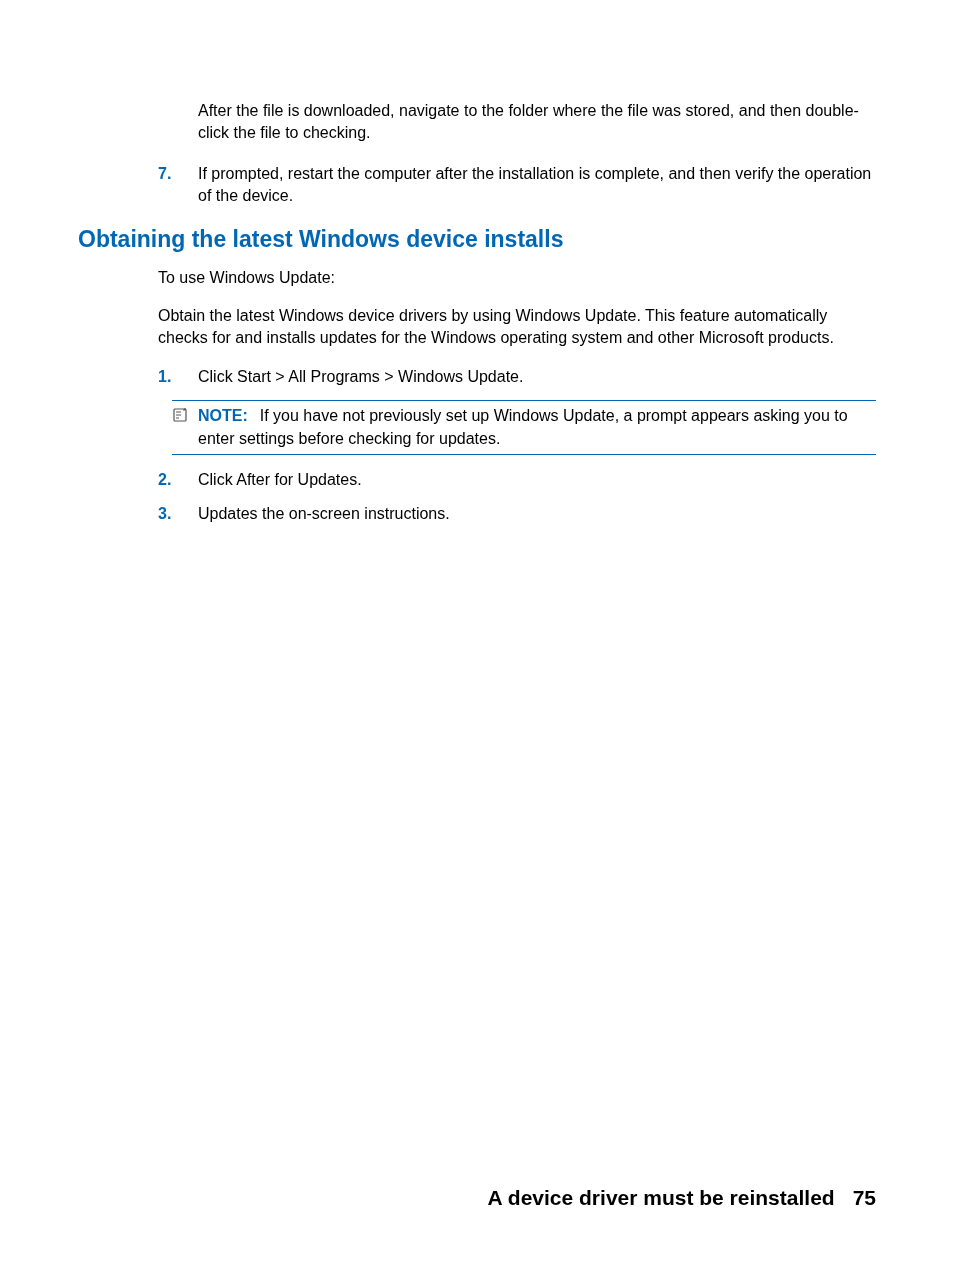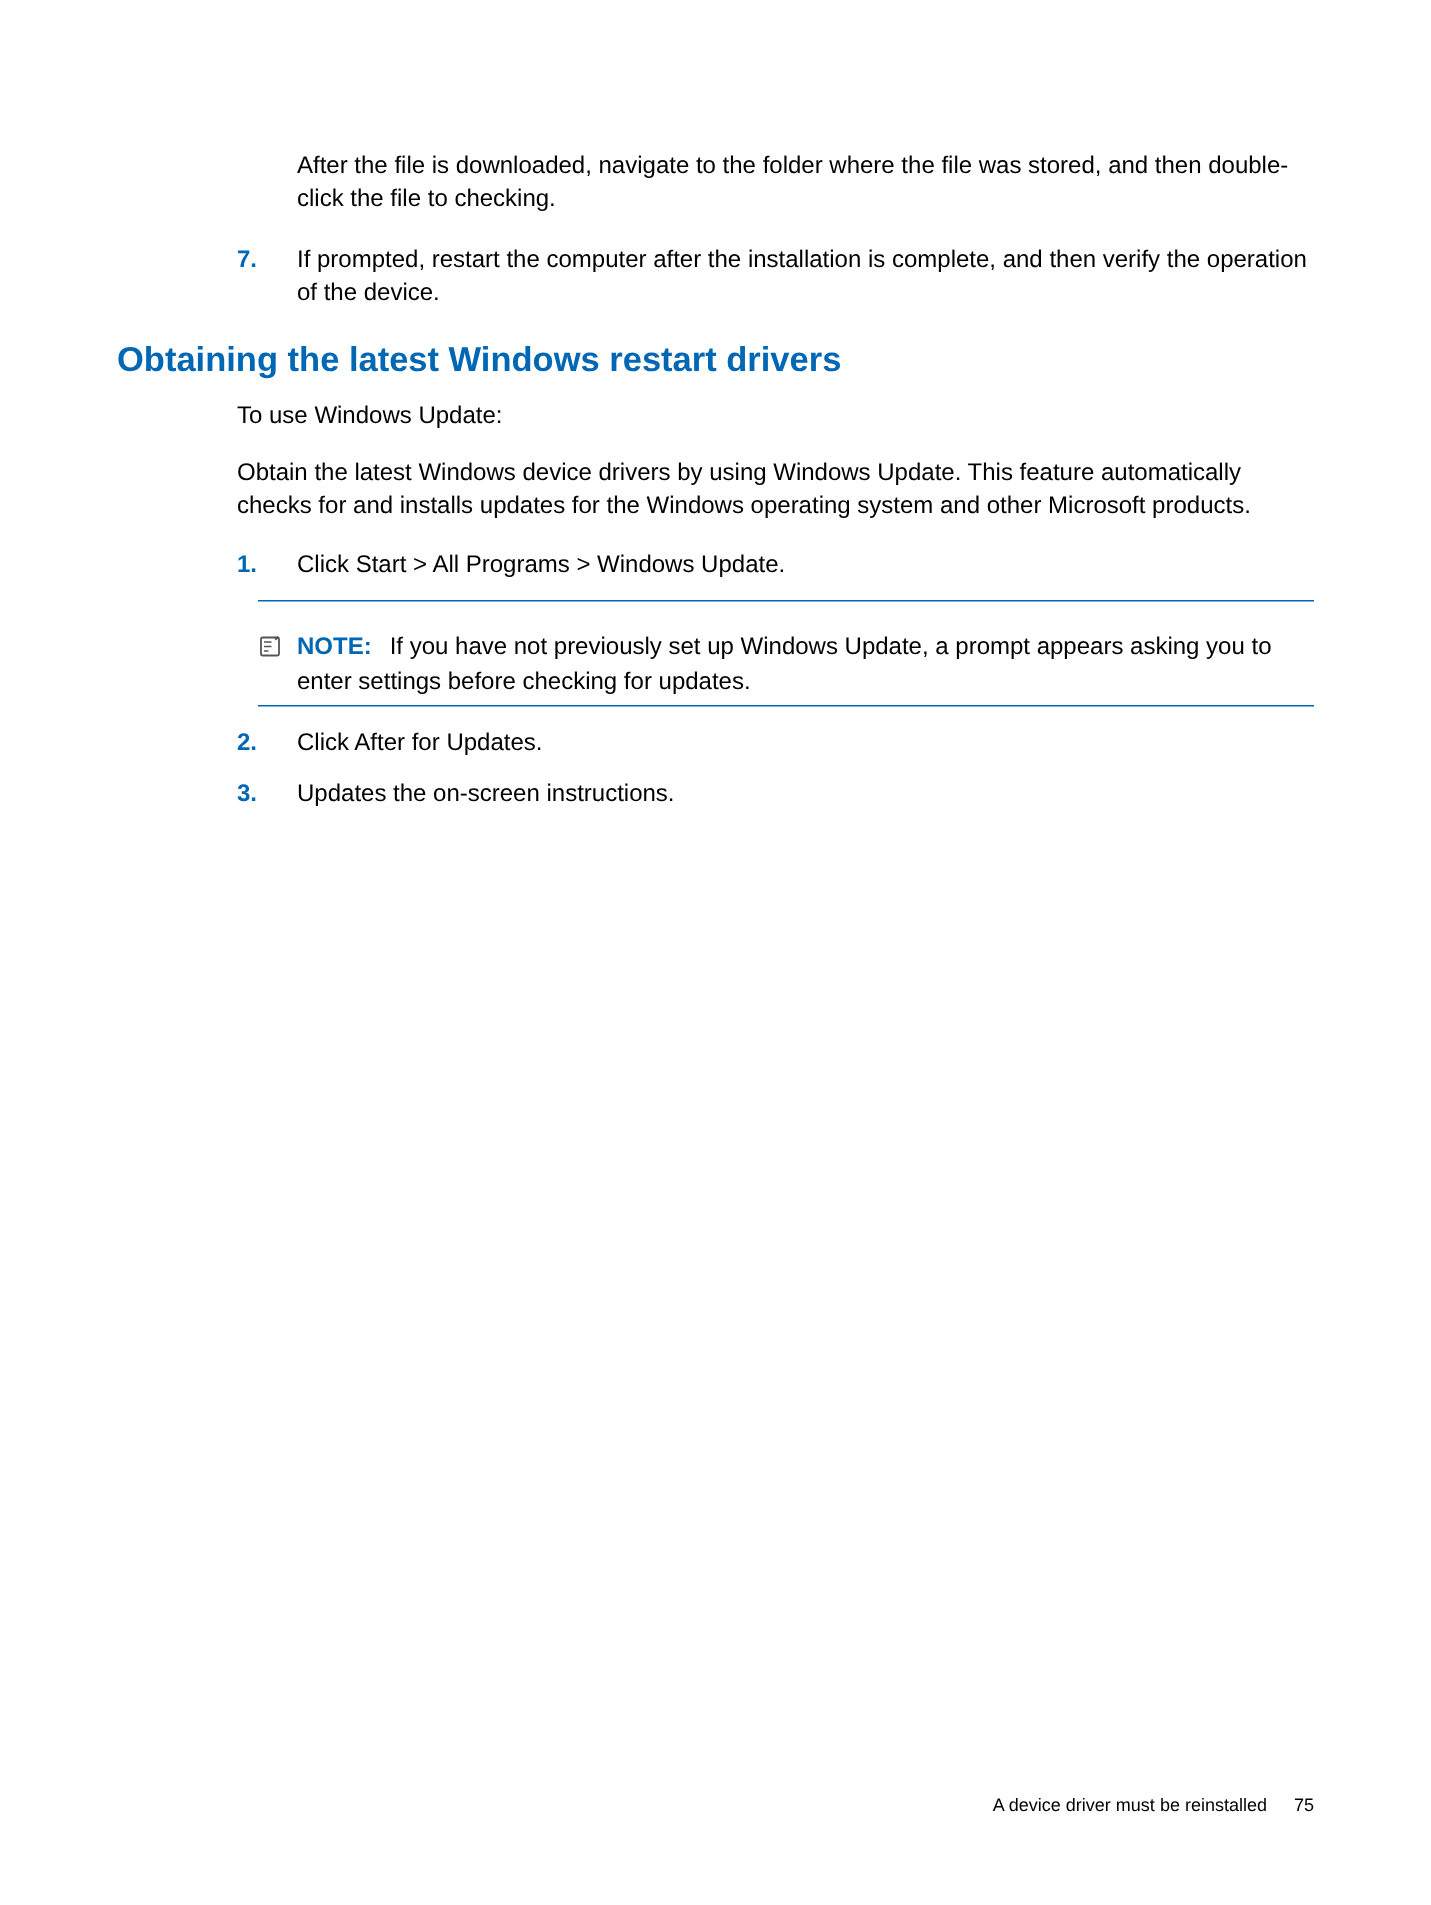--- a/index.html
+++ b/index.html
@@ -50,21 +50,21 @@
     .body-para {
       margin-left: 80px;
       line-height: 1.4;
       margin-bottom: 16px;
     }
     .note-block {
       margin-left: 94px;
       margin-bottom: 14px;
       border-top: 1px solid #0067b5;
       border-bottom: 1px solid #0067b5;
-      padding: 20px 0 4px 0;
+      padding: 4px 0 4px 0;
       display: flex;
       align-items: flex-start;
       line-height: 1.4;
     }
     .note-icon {
       flex-shrink: 0;
       width: 20px;
       margin-right: 6px;
       margin-top: 2px;
     }
@@ -76,43 +76,44 @@
     .note-text {
       flex: 1;
     }
     .bold {
       font-weight: normal;
     }
     .footer {
       position: absolute;
       bottom: 60px;
       right: 78px;
-      font-size: 12px;
+      font-size: 21px;
       display: flex;
       align-items: center;
+      font-weight: bold;
     }
     .footer-title {
       margin-right: 18px;
     }
     .footer-page {
     }
   </style>
 </head>
 <body>
 
 <div class="content">
 
   <div class="paragraph">After the file is downloaded, navigate to the folder where the file was stored, and then double-click the file to checking.</div>
 
   <div class="ordered-item">
     <div class="num">7.</div>
     <div class="text">If prompted, restart the computer after the installation is complete, and then verify the operation of the device.</div>
   </div>
 
-  <h2 class="heading">Obtaining the latest Windows restart drivers</h2>
+  <h2 class="heading">Obtaining the latest Windows device installs</h2>
 
   <div class="body-para">To use Windows Update:</div>
 
   <div class="body-para">Obtain the latest Windows device drivers by using Windows Update. This feature automatically checks for and installs updates for the Windows operating system and other Microsoft products.</div>
 
   <div class="ordered-item">
     <div class="num">1.</div>
     <div class="text">
       <span>Click </span><span class="bold">Start &gt; All Programs &gt; Windows Update</span><span>.</span>
     </div>

